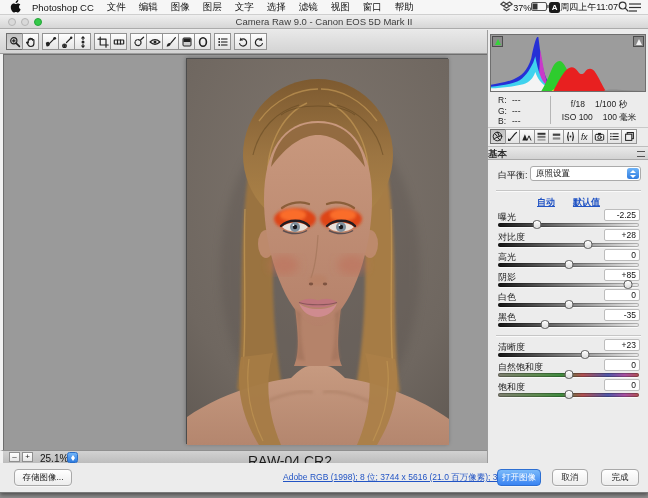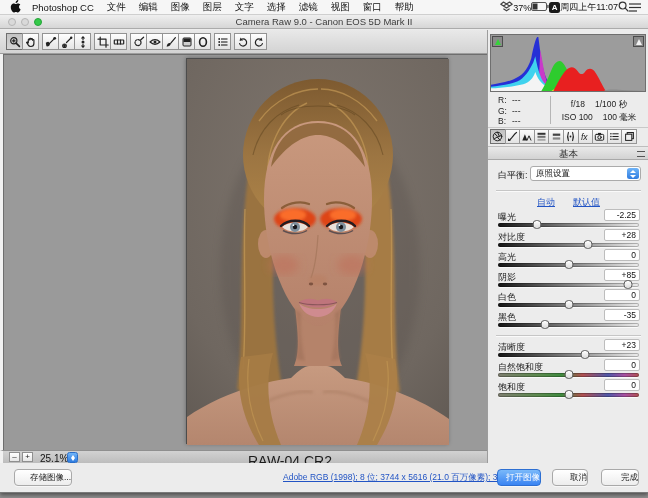--- a/index.html
+++ b/index.html
@@ -54,45 +54,45 @@
 .rgbcol{position:absolute;left:8px;top:1px;line-height:10.5px}
 .rgbrow .lab{display:inline-block;width:14px}
 .rgbrow .val{display:inline-block;width:22px;text-align:left}
 .rdiv{position:absolute;left:60px;top:2px;height:28px;border-left:1px solid #b5b5b5}
 .exif{position:absolute;left:62px;right:0;top:4px;text-align:center;line-height:12.5px}
 .exif span{margin:0 5px;white-space:nowrap}
 .readsep{position:absolute;left:0;top:97px;width:161px;border-top:1px solid #c9c9c9}
 .tabsrow{position:absolute;left:2px;top:99px;width:157px;height:17px;display:flex}
 .tabbtn{width:15.6px;height:15px;border:1px solid #969696;background:linear-gradient(#fbfbfb,#e2e2e2);margin-right:-1px;display:flex;align-items:center;justify-content:center;flex:none}
 .tabbtn.active{background:linear-gradient(#c2c2c2,#d8d8d8);border-color:#6f6f6f}
-.phead{position:absolute;left:0;top:116px;width:161px;height:14px;background:linear-gradient(#e9e9e9,#d2d2d2);border-top:1px solid #bdbdbd;border-bottom:1px solid #a8a8a8;text-align:center;font-size:9.5px;font-weight:normal;color:#2c2c2c;line-height:13px}
+.phead{position:absolute;left:0;top:116px;width:161px;height:14px;background:linear-gradient(#e9e9e9,#d2d2d2);border-top:1px solid #bdbdbd;border-bottom:1px solid #a8a8a8;text-align:left;font-size:9.5px;font-weight:bold;color:#2c2c2c;line-height:13px}
 .phead-menu{position:absolute;right:4px;top:4px;width:8px;height:6px;border-top:1.5px solid #555;border-bottom:1.5px solid #555}
 .pbody{position:absolute;left:0;top:130px;width:161px;height:303px;padding-top:6px}
 .wbrow{position:relative;height:20px;margin:0 8px}
 .wblabel{position:absolute;left:2px;top:3px;font-size:9px;color:#1d1d1d}
 .wbselect{position:absolute;left:34px;right:0;top:0;height:15px;background:#fff;border:1px solid #ababab;border-radius:3px;font-size:8.5px;color:#111;line-height:13px;padding-left:5px}
 .wbstep{position:absolute;right:1px;top:1px;width:12px;height:11px;border-radius:2.5px;background:linear-gradient(#6fb4f8,#2f7ce0)}
 .wbstep .up,.wbstep .dn{position:absolute;left:3px;width:0;height:0;border-left:3px solid transparent;border-right:3px solid transparent}
 .wbstep .up{top:1.5px;border-bottom:3.5px solid #fff}
 .wbstep .dn{bottom:1.5px;border-top:3.5px solid #fff}
 .srow{position:relative;height:20px;margin:0 8px}
 .slabel{position:absolute;left:2px;top:0;font-size:9px;color:#1d1d1d}
 .sval{position:absolute;right:1px;top:-2px;width:36px;height:12px;background:#fff;border:1px solid #bdbdbd;border-radius:2px;font-size:8.5px;color:#111;text-align:right;padding-right:3px;line-height:10px}
 .strack{position:absolute;left:2px;right:2px;top:12px;height:4px;border-radius:2px;box-shadow:0 1px 0 #fafafa,inset 0 0 0 1px rgba(0,0,0,.25)}
 .track-temp{background:linear-gradient(90deg,#3c55c4,#67699c 35%,#8d8a55 68%,#c9b62e)}
 .track-tint{background:linear-gradient(90deg,#3f9c3f,#7e907e 45%,#9b7f9b 62%,#c248c2)}
 .track-tone{background:linear-gradient(90deg,#141414,#ededed)}
 .track-rainbow{background:linear-gradient(90deg,#7d7d6f,#5d8a4f 28%,#3f8a3f 45%,#b05050 60%,#5058a8 78%,#a850a0 90%,#b05050)}
 .knob{position:absolute;top:-3px;width:9px;height:9px;background:linear-gradient(#ffffff,#dcdcdc);border:1px solid #5f5f5f;border-radius:45%;transform:translateX(-50%)}
 .psep{margin:4px 8px 4px;border-top:1px solid #c6c6c6;border-bottom:1px solid #fafafa}
 .linksrow{height:15px;text-align:center;font-size:9px}
-.linksrow a{color:#2254c4;text-decoration:underline;margin:12px 9px;font-weight:normal}
+.linksrow a{color:#2254c4;text-decoration:underline;margin:12px 9px;font-weight:bold}
 
 .footer{position:absolute;left:0;top:448px;width:648px;height:30px;background:#ececec}
-.btn{position:absolute;height:17px;border:1px solid #a9a9a9;border-radius:4px;background:linear-gradient(#ffffff,#ededed);font-size:8.5px;color:#1d1d1d;text-align:right;line-height:15px;box-shadow:0 1px 0 rgba(255,255,255,.6)}
+.btn{position:absolute;height:17px;border:1px solid #a9a9a9;border-radius:4px;background:linear-gradient(#ffffff,#ededed);font-size:8.5px;color:#1d1d1d;text-align:center;line-height:15px;box-shadow:0 1px 0 rgba(255,255,255,.6)}
 .btn.primary{background:linear-gradient(#7ab9fa,#3a84f2);border-color:#2d6fd2;color:#fff}
 .savebtn{left:14px;top:6px;width:58px}
 .infolink{position:absolute;left:283px;top:9px;font-size:8.5px;color:#2254c4;text-decoration:underline;white-space:nowrap}
 .openbtn{left:497px;top:6px;width:44px}
 .cancelbtn{left:552px;top:6px;width:36px}
 .donebtn{left:601px;top:6px;width:38px}
 .winbottom{position:absolute;left:0;top:477px;width:648px;height:1px;background:#7a7a7a}
 </style>
 </head>
 <body>

